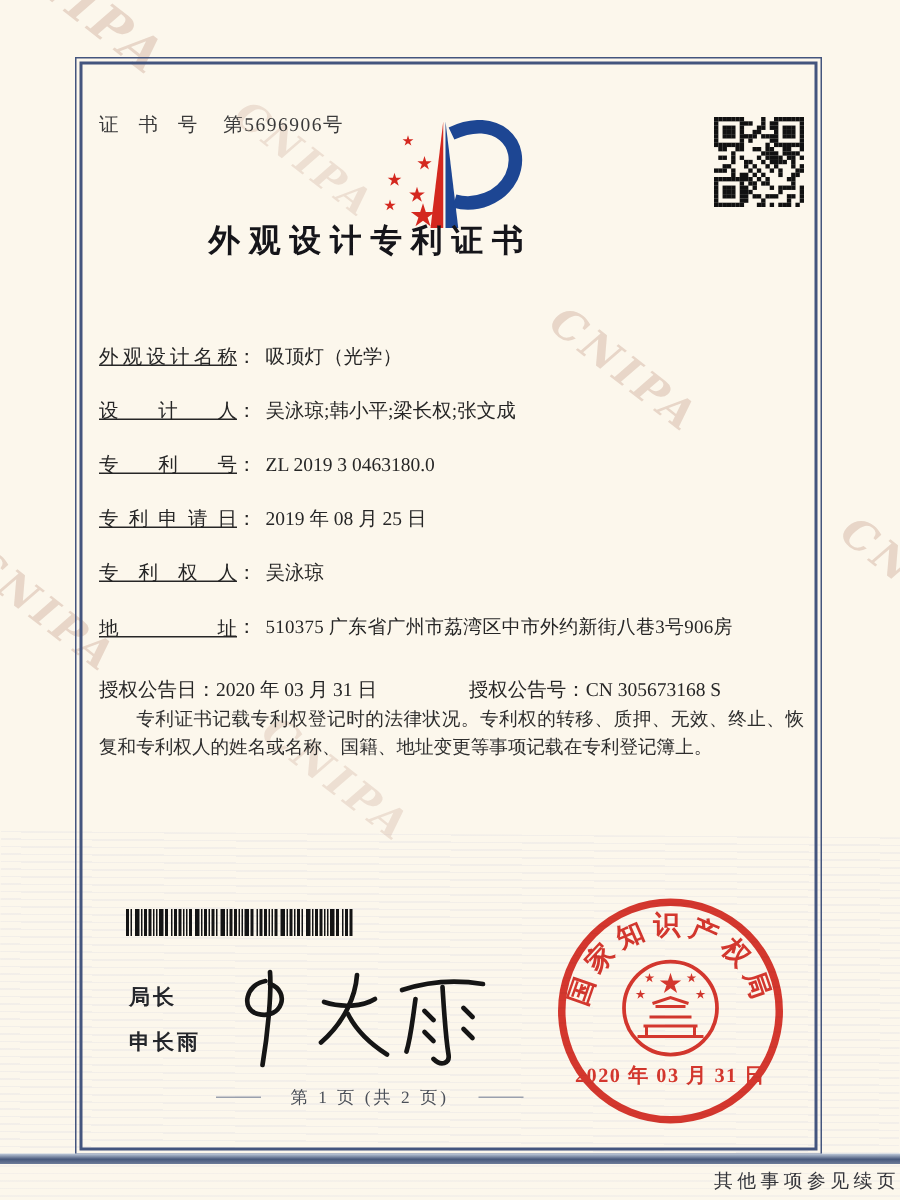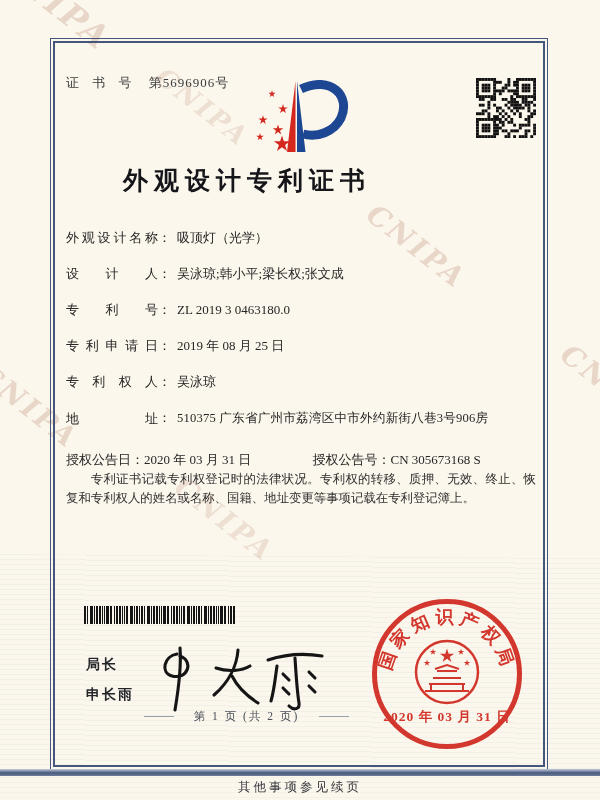--- a/index.html
+++ b/index.html
@@ -25,53 +25,53 @@
     letter-spacing:3px;transform:rotate(38deg);white-space:nowrap;pointer-events:none;
   }
   
   .certnum{position:absolute;left:66px;top:74px;font-size:13px;color:#3a3a3a;}
   .certnum .lbl{letter-spacing:5px;}
   .certnum .val{margin-left:9px;letter-spacing:1px;}
   .logo{position:absolute;left:238px;top:80px;width:116px;height:74px;}
   .qr{position:absolute;left:476px;top:78px;width:60px;height:60px;}
   .qr svg{display:block;}
   .title{
-    position:absolute;left:0;top:164px;width:488px;text-align:center;
-    font-size:25px;font-weight:700;color:#15151a;letter-spacing:6px;text-indent:6px;
+    position:absolute;left:0;top:146px;width:488px;text-align:center;
+    font-size:21px;font-weight:700;color:#15151a;letter-spacing:6px;text-indent:6px;
   }
   
   .fields{position:absolute;left:66px;top:227px;width:472px;font-size:13px;color:#262626;}
   .frow{margin-bottom:15px;line-height:21px;white-space:nowrap;}
-  .flabel{display:inline-block;width:92px;text-align:justify;text-align-last:justify;vertical-align:bottom;}
+  .flabel{display:inline-block;width:92px;text-align:justify;text-align-last:justify;vertical-align:bottom;text-decoration:underline;}
   .fcolon{margin-right:6px;}
   .frow.addr .fvalue{font-size:12.6px;letter-spacing:.2px;}
   .grantrow{margin-top:22px;white-space:nowrap;}
   .grantrow .pair2{margin-left:58px;}
   
   .paras{position:absolute;left:66px;top:470px;width:470px;font-size:12.4px;line-height:18.6px;color:#2e2e2e;text-align:justify;}
   .paras p{margin:0;text-indent:2em;}
   
   .barcode{position:absolute;left:84px;top:606px;width:156px;height:18px;}
   .barcode svg rect{fill:#141414;}
   
   .signer{position:absolute;left:86px;top:649px;font-family:"Liberation Sans","DejaVu Sans",sans-serif;
     font-size:14px;font-weight:600;color:#24262b;letter-spacing:2px;line-height:30px;}
   .signature{position:absolute;left:150px;top:642px;width:195px;height:76px;}
   .signature path{stroke:#151515;stroke-width:3.1;fill:none;stroke-linecap:round;stroke-linejoin:round;}
   
   .seal{position:absolute;left:367px;top:594px;width:160px;height:160px;opacity:.92;mix-blend-mode:multiply;}
   .seal .red{fill:#d4281f;}
   .seal .ln{stroke:#d4281f;fill:none;}
   
-  .pagefooter{position:absolute;top:709px;left:0;width:493px;display:flex;align-items:center;justify-content:center;gap:20px;
+  .pagefooter{position:absolute;top:724px;left:0;width:493px;display:flex;align-items:center;justify-content:center;gap:20px;
     font-size:11.5px;color:#4a4f58;letter-spacing:2px;}
   .pf-line{width:30px;height:1px;background:#9aa0ad;}
   .edgeband{position:absolute;left:0;top:769px;width:600px;height:7px;
     background:linear-gradient(180deg,#c3cedd 0%,#48597c 55%,#6d7c99 100%);}
-  .contnote{position:absolute;left:0;top:779px;width:600px;text-align:center;
+  .contnote{position:absolute;left:0;top:779px;width:600px;text-align:right;
     font-size:12.5px;color:#33343a;letter-spacing:3px;}
 </style>
 </head>
 <body>
 
 <div class="waves w1"></div>
 <div class="waves w2"></div>
 
 <span class="wm" style="left:-14px;top:-18px;font-size:33px;">CNIPA</span>
 <span class="wm" style="left:148px;top:92px;font-size:26px;color:rgba(178,128,108,0.20);">CNIPA</span>

